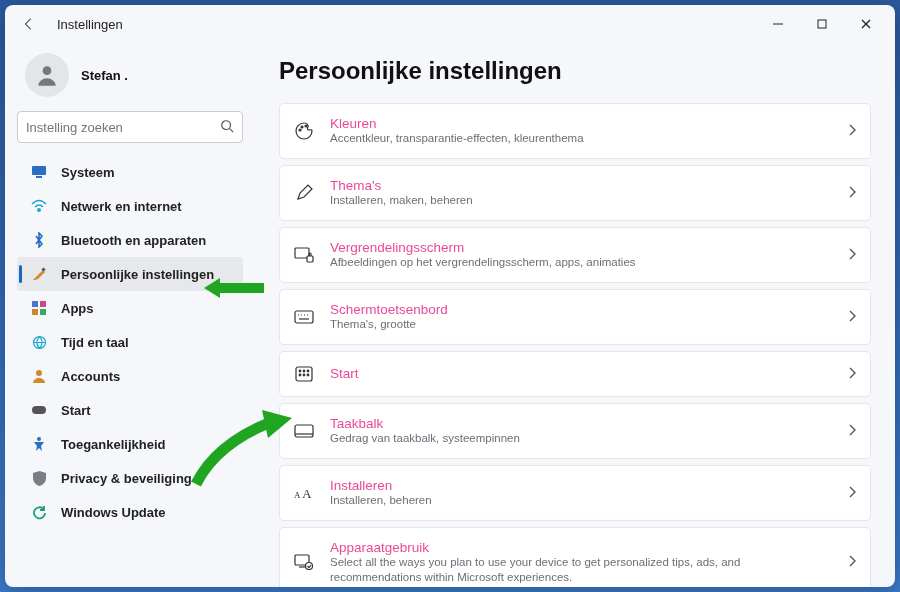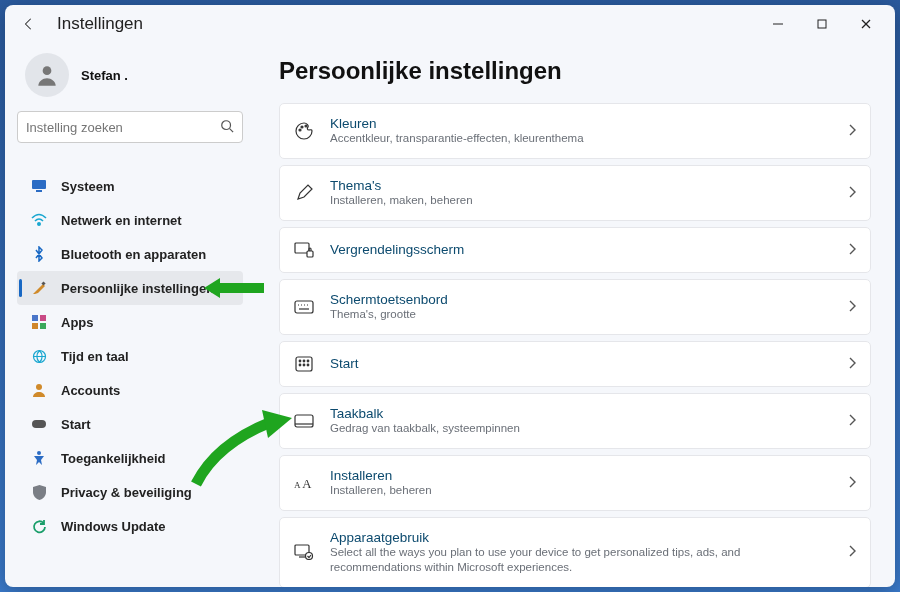--- a/index.html
+++ b/index.html
@@ -29,21 +29,21 @@
     padding: 0 8px;
   }
   .back-btn {
     width: 32px; height: 32px;
     display:flex;align-items:center;justify-content:center;
     border-radius:4px;
     font-size: 16px;
     color:#333;
   }
   .title {
-    font-size: 17px;
+    font-size: 13px;
     color:#222;
     margin-left:12px;
   }
   .win-controls {
     margin-left:auto;
     display:flex;
     gap:2px;
   }
   .win-btn {
     width:42px;height:30px;
@@ -72,21 +72,21 @@
   }
   .avatar svg{width:26px;height:26px;fill:#777}
   .user-name{font-size:13px;font-weight:600;color:#111}
   .search {
     height:32px;
     border:1px solid #ccc;
     border-radius:4px;
     background:#fff;
     display:flex;align-items:center;
     padding:0 8px;
-    margin-bottom:24px;
+    margin-bottom:10px;
   }
   .search input{
     border:none;outline:none;flex:1;font-size:13px;background:transparent;
   }
   .search-icon{color:#555;font-size:13px}
   .nav {
     display:flex;flex-direction:column;gap:0px;
     margin-top:2px;
   }
   .nav-item{
@@ -119,21 +119,21 @@
     border:1px solid #e5e6ea;
     border-radius:5px;
     margin-bottom:6px;
     display:flex;align-items:center;
     padding:12px 14px;
     gap:16px;
     cursor:pointer;
   }
   .card-icon{width:20px;height:20px;display:flex;align-items:center;justify-content:center;color:#333;flex-shrink:0}
   .card-body{flex:1;min-width:0}
-  .card-title{font-size:13.5px;color:#0c4a6e}
+  .card-title{font-size:13.5px;color:#ec4899}
   .card-sub{font-size:11.5px;color:#6a6f77;line-height:1.3}
   .chev{color:#555;flex-shrink:0}
   
   .arrow1,.arrow2{position:absolute;pointer-events:none}
   .arrow1{left:199px;top:270px}
   .arrow2{left:171px;top:399px}
 </style>
 </head>
 <body>
 
@@ -331,20 +331,21 @@
       <div class="card">
         <span class="card-icon">
           <svg width="20" height="16" viewBox="0 0 20 16" fill="none" stroke="#333" stroke-width="1.2">
               <rect x="1" y="1" width="14" height="10" rx="1"></rect>
               <rect x="13" y="9" width="6" height="6" rx="1" fill="#fff"></rect>
               <path d="M15 9 V7 a1 1 0 0 1 2 0 V9"></path>
             </svg>
         </span>
         <div class="card-body">
           <div class="card-title">Vergrendelingsscherm</div>
+          <div class="card-sub">Afbeeldingen op het vergrendelingsscherm, apps, animaties</div>
         </div>
         <span class="chev"><svg width="8" height="12" viewBox="0 0 8 12" fill="none" stroke="#555" stroke-width="1.4">
               <path d="M2 1 L7 6 L2 11"></path>
             </svg></span>
       </div>
 
       <div class="card">
         <span class="card-icon">
           <svg width="20" height="14" viewBox="0 0 20 14" fill="none" stroke="#333" stroke-width="1.2">
               <rect x="1" y="1" width="18" height="12" rx="2"></rect>

